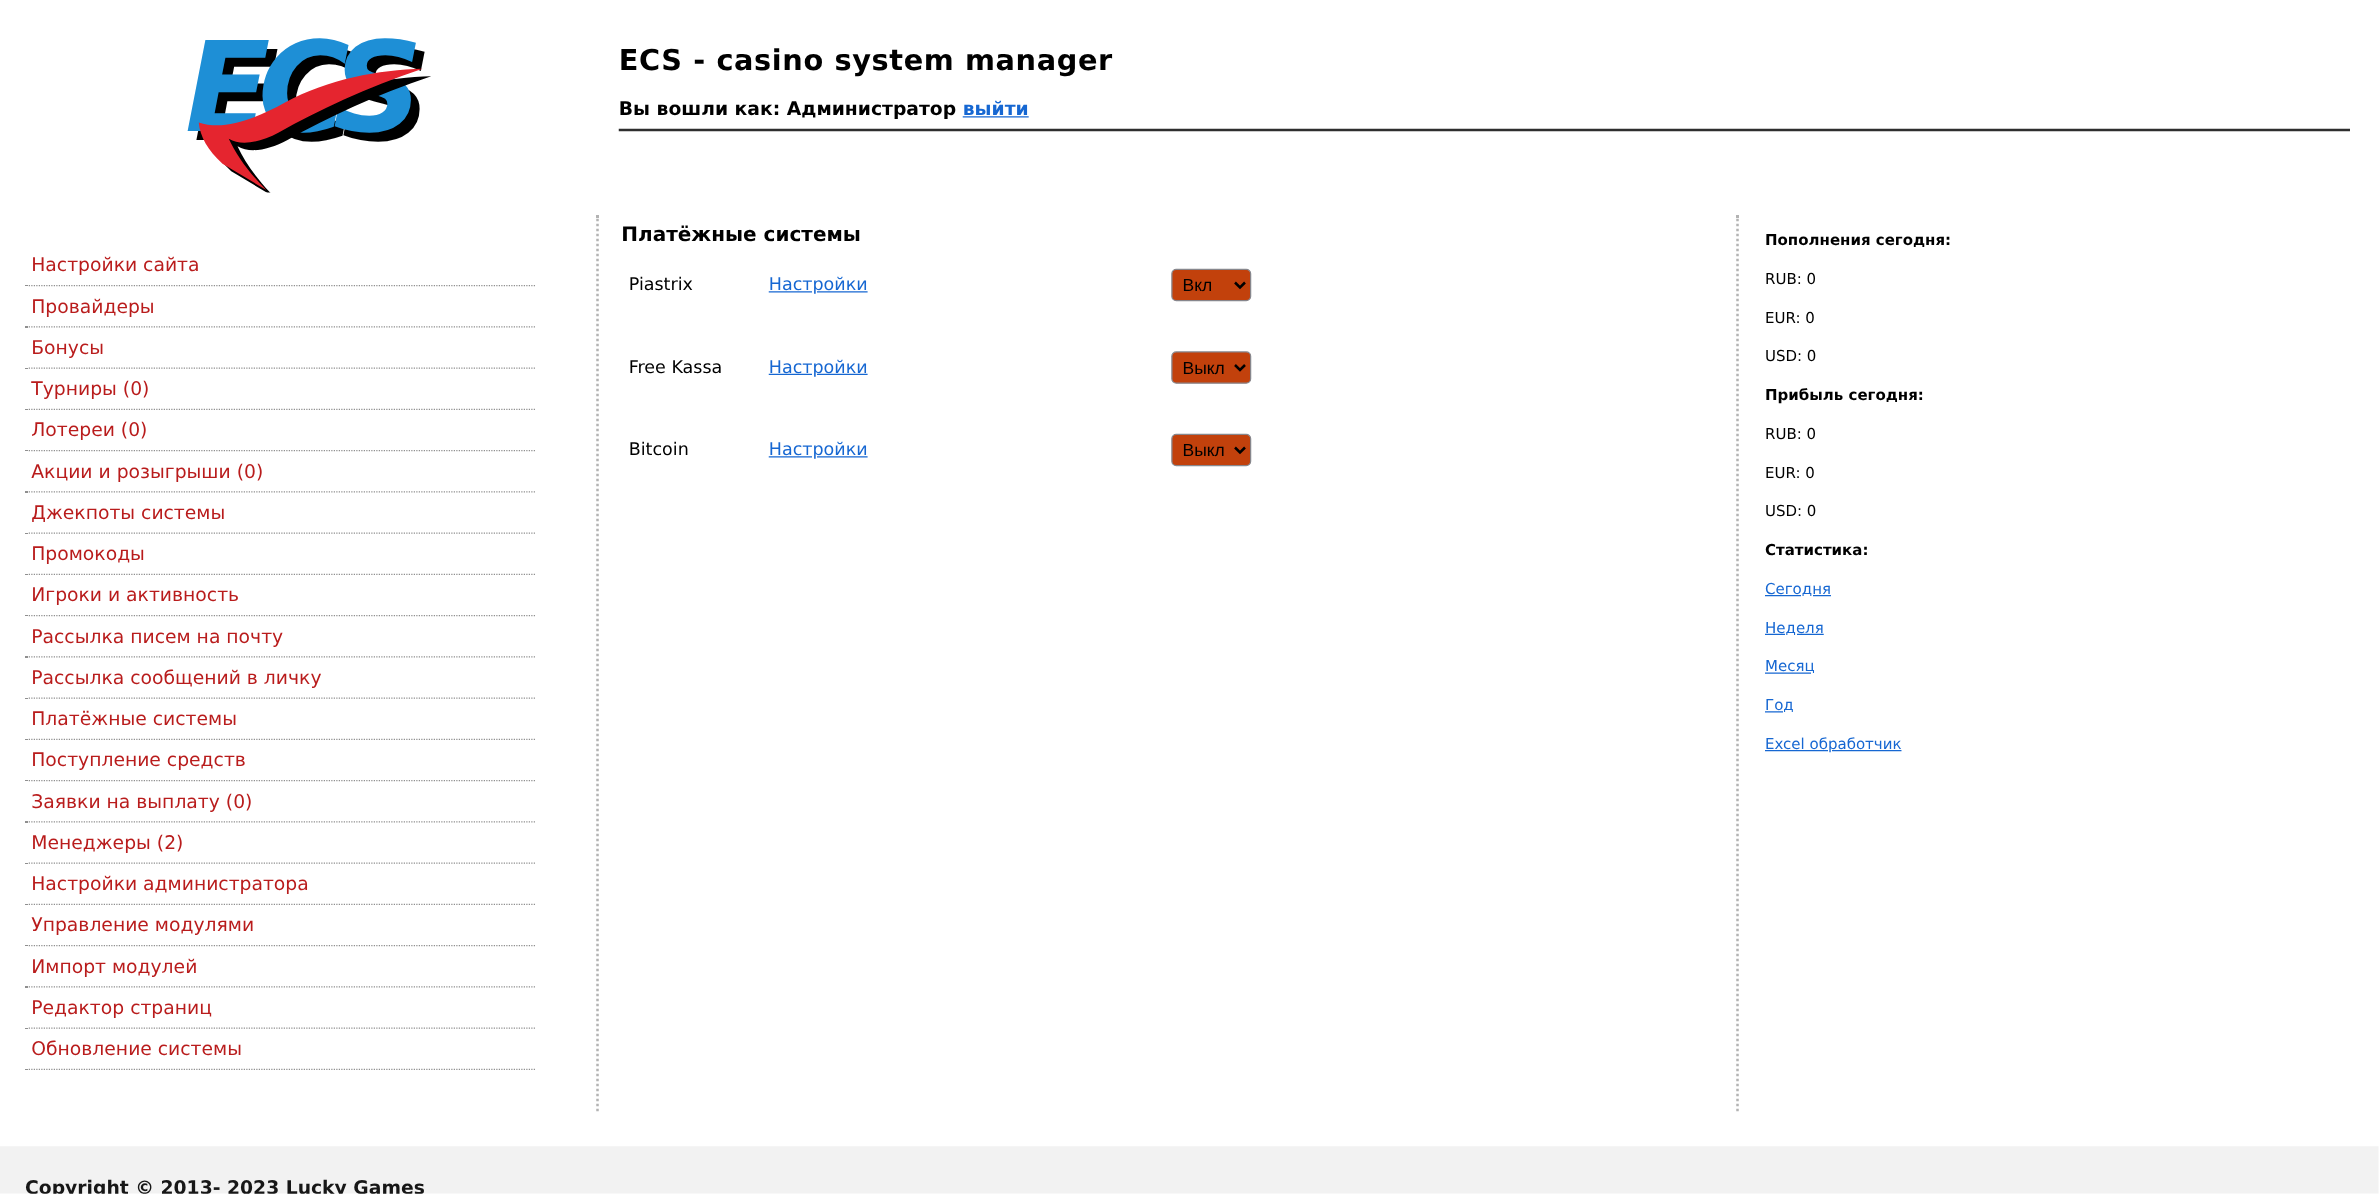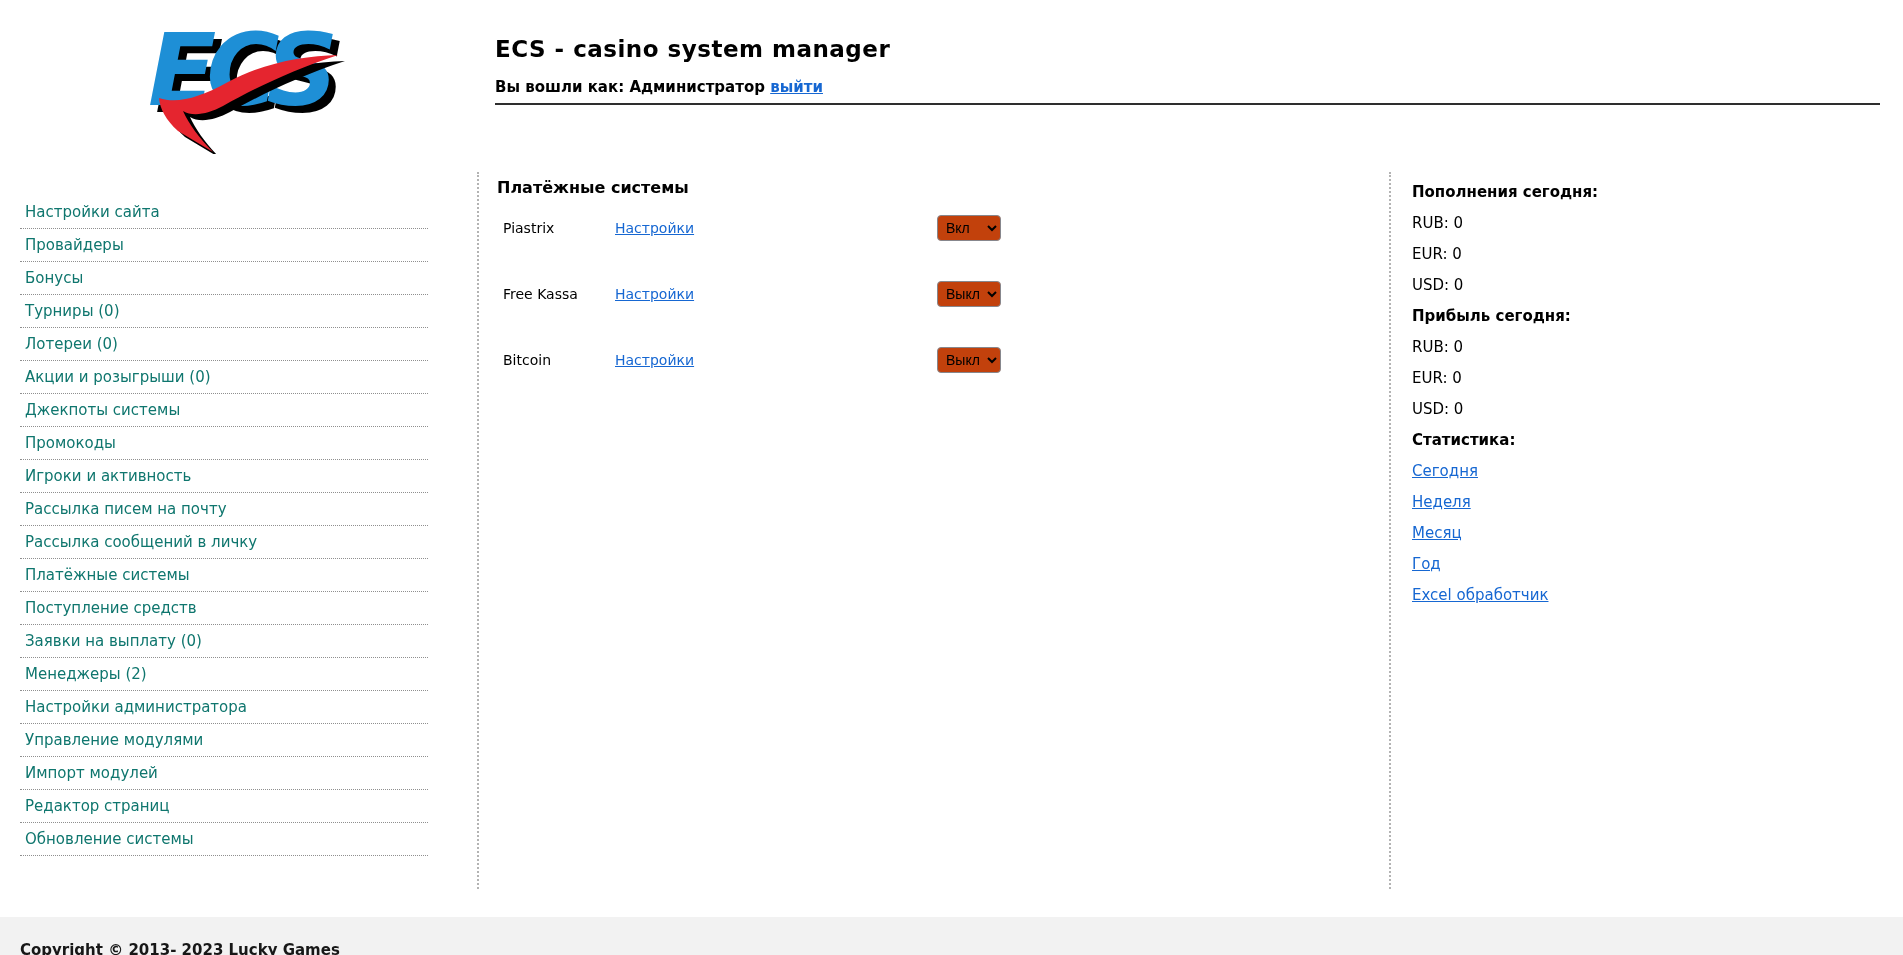--- a/index.html
+++ b/index.html
@@ -16,41 +16,41 @@
   .head-text { position: absolute; left: 495px; top: 36px; }
   .page-title { font-size: 23px; font-weight: bold; letter-spacing: .5px; line-height: 27px; }
   .login-line { margin-top: 15px; font-size: 15px; font-weight: bold; }
   .login-line a { font-weight: bold; }
   .head-rule { position: absolute; left: 495px; top: 103px; width: 1385px; height: 0;
                border-top: 2px solid #2e2e2e; }
 
   
   .sidebar { position: absolute; left: 20px; top: 196px; width: 408px; }
   .sidebar .item { font-size: 15px; line-height: 16px; padding: 8px 0 8px 5px;
-                   border-bottom: 1px dotted #8f8f8f; cursor: pointer; color: #0f766e; }
+                   border-bottom: 1px dotted #8f8f8f; cursor: pointer; color: #b91c1c; }
 
   
   .vsep { position: absolute; top: 172px; height: 717px; width: 0; border-left: 2px dotted #b3b3b3; }
   .vsep-left  { left: 477px; }
   .vsep-right { left: 1389px; }
 
   
   .main { position: absolute; left: 497px; top: 178px; width: 860px; }
   .main-title { font-size: 16px; line-height: 19px; font-weight: bold; margin: 0; }
   .rows { margin-top: 18px; }
   .pay-row { position: relative; height: 26px; }
   .pay-row + .pay-row { margin-top: 40px; }
   .pay-name { position: absolute; left: 6px; top: 5px; font-size: 14px; }
   .pay-settings { position: absolute; left: 118px; top: 5px; font-size: 14px; }
   .pay-select { position: absolute; left: 440px; top: 0; height: 26px; font-size: 14px;
                 padding: 2px 4px; background: #c2410c; border: 1px solid #87878d;
                 border-radius: 4px; color: #000; }
 
   
-  .stats { position: absolute; left: 1412px; top: 184px; width: 300px; font-size: 15px; }
+  .stats { position: absolute; left: 1412px; top: 184px; width: 300px; font-size: 12px; }
   .stat-line { height: 31px; line-height: 17px; }
   .stat-head { font-weight: bold; }
 
   
   .footer { position: absolute; left: 0; top: 917px; width: 1903px; height: 38px; background: #f2f2f2; }
   .copyright { position: absolute; left: 20px; top: 24px; font-size: 15px; font-weight: bold; color: #171717; white-space: nowrap; }
 </style>
 </head>
 <body>
 

